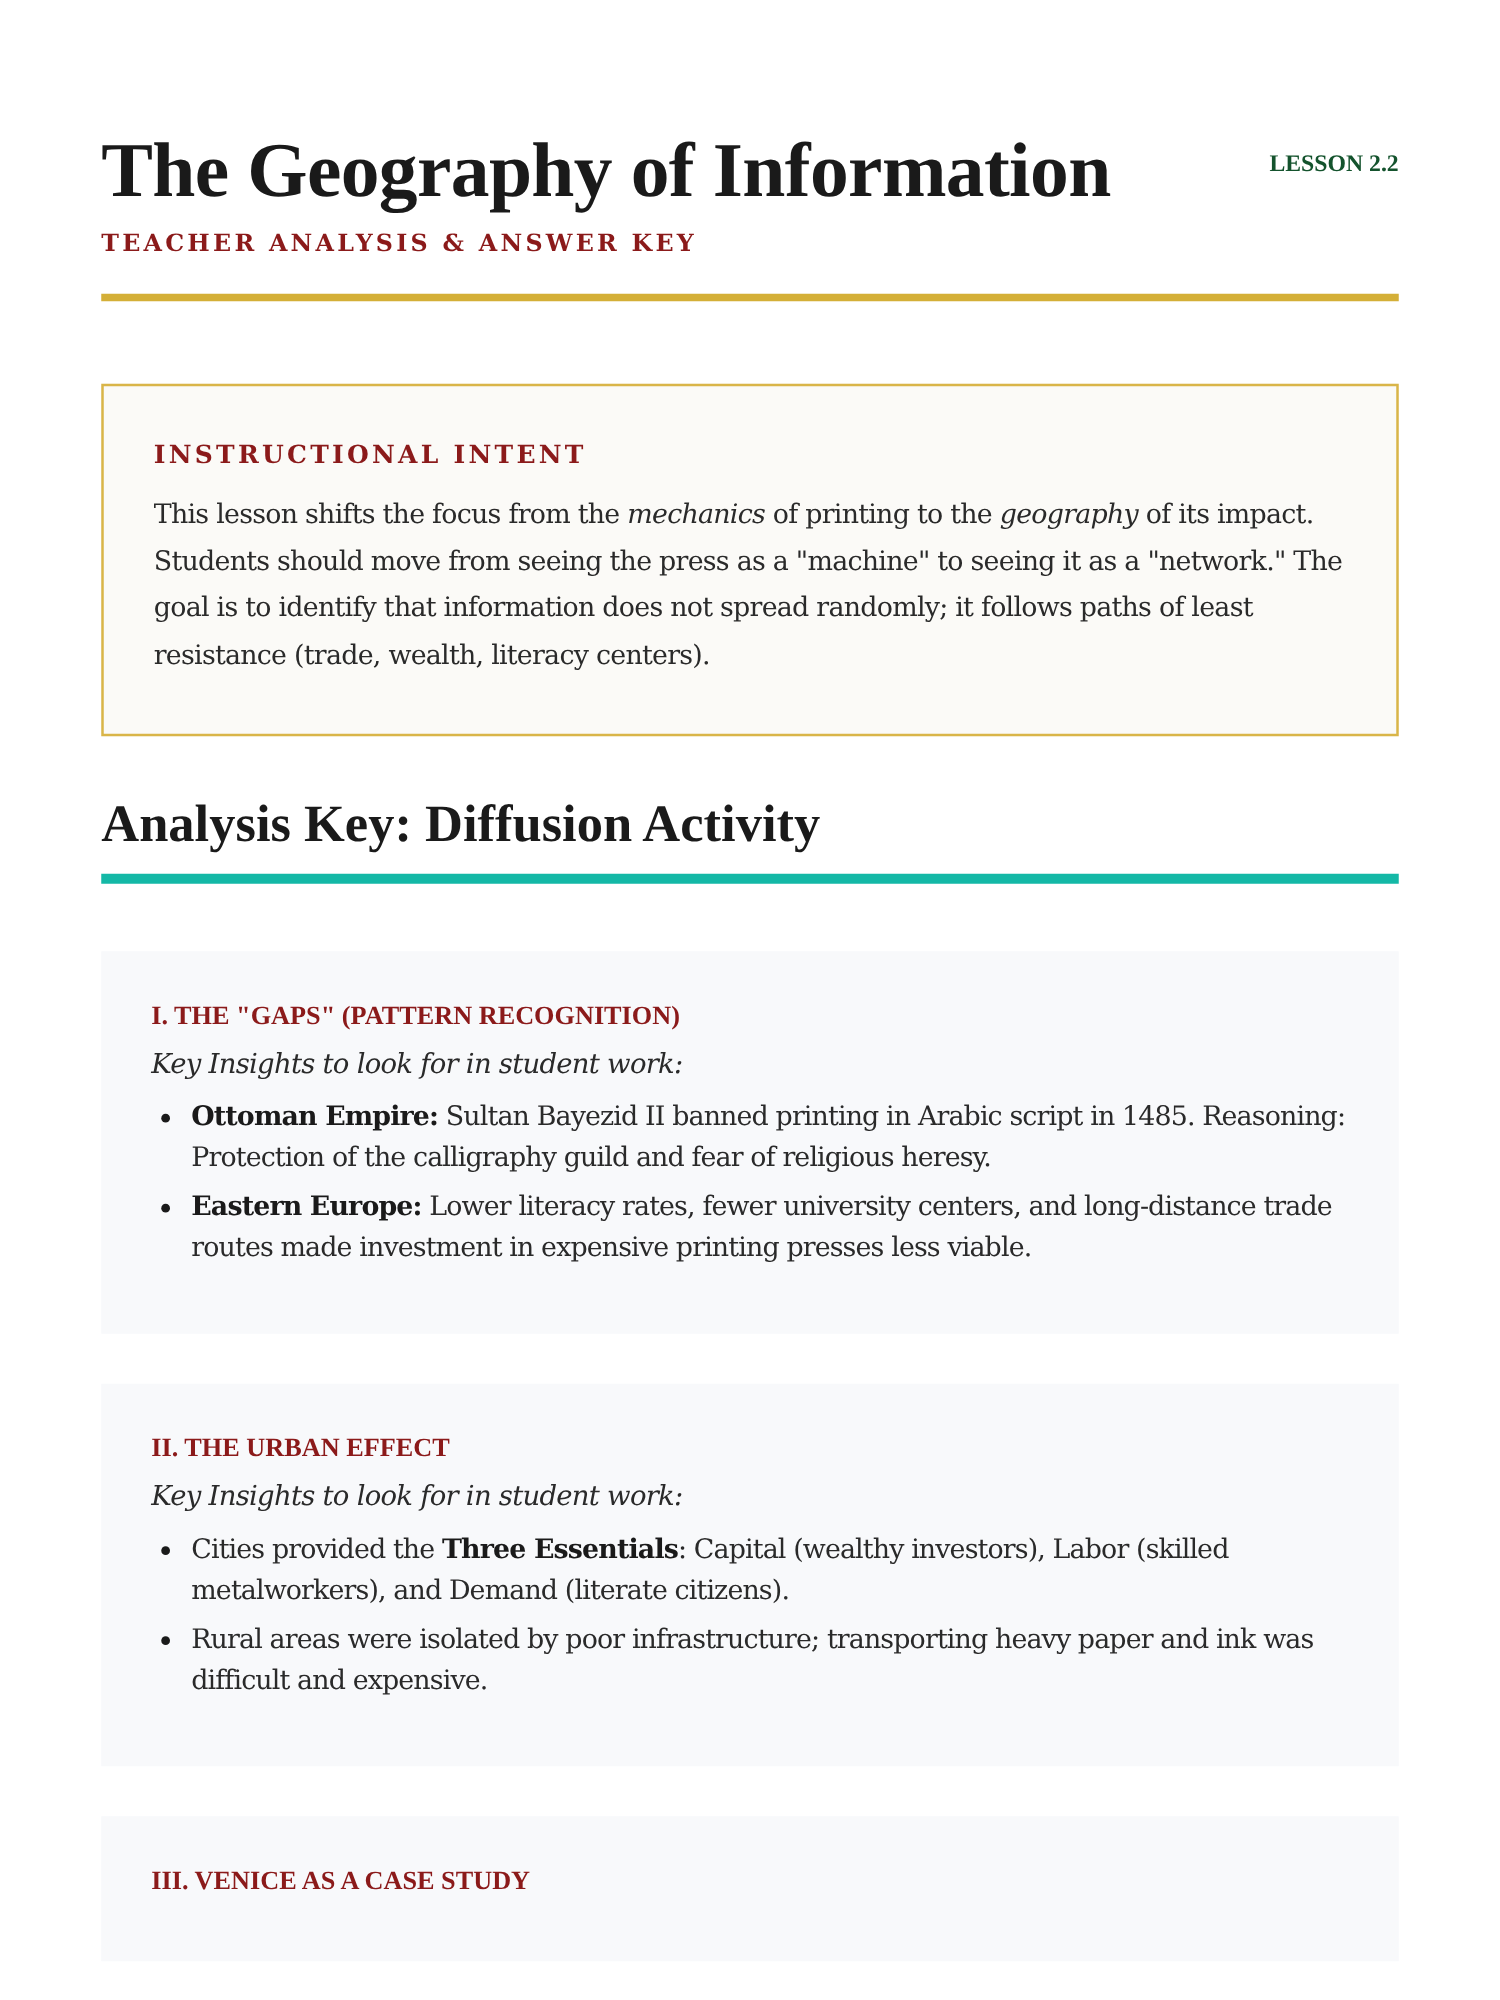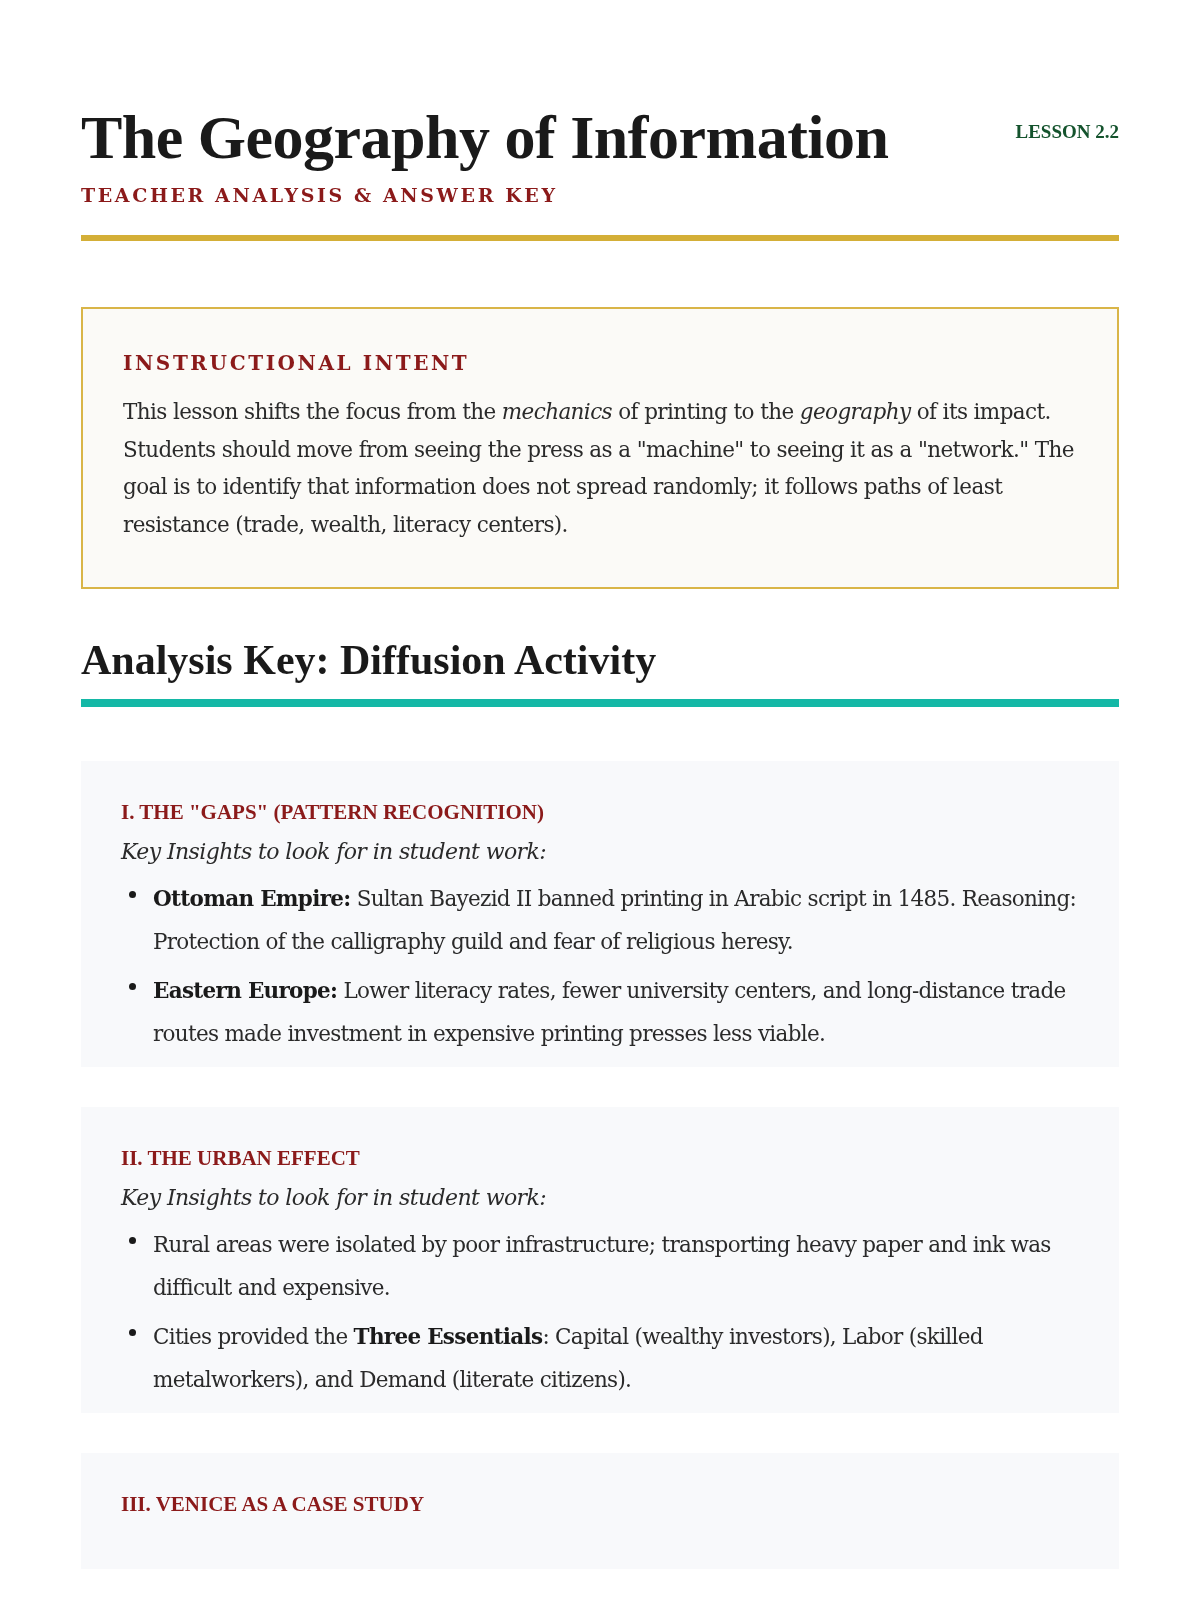--- a/index.html
+++ b/index.html
@@ -110,21 +110,21 @@
       margin-bottom: 10px;
     }
     .card ul {
       list-style: none;
       padding-left: 32px;
     }
     .card li {
       position: relative;
       font-family: "DejaVu Serif", serif;
       font-size: 21.5px;
-      line-height: 43px;
+      line-height: 33px;
       color: #2a2a2a;
       letter-spacing: -0.7px;
       margin-bottom: 6px;
     }
     .card li::before {
       content: "";
       position: absolute;
       left: -24px;
       top: 14px;
       width: 7px;
@@ -163,22 +163,22 @@
     <ul>
       <li><span></span><strong>Ottoman Empire:</strong><span> Sultan Bayezid II banned printing in Arabic script in 1485. Reasoning: Protection of the calligraphy guild and fear of religious heresy.</span></li>
       <li><span></span><strong>Eastern Europe:</strong><span> Lower literacy rates, fewer university centers, and long-distance trade routes made investment in expensive printing presses less viable.</span></li>
     </ul>
   </section>
 
   <section class="card card-2">
     <div class="card-heading">II. THE URBAN EFFECT</div>
     <div class="card-sub">Key Insights to look for in student work:</div>
     <ul>
+      <li><span>Cities provided the </span><strong>Three Essentials</strong><span>: Capital (wealthy investors), Labor (skilled metalworkers), and Demand (literate citizens).</span></li>
       <li><span>Rural areas were isolated by poor infrastructure; transporting heavy paper and ink was difficult and expensive.</span><strong></strong><span></span></li>
-      <li><span>Cities provided the </span><strong>Three Essentials</strong><span>: Capital (wealthy investors), Labor (skilled metalworkers), and Demand (literate citizens).</span></li>
     </ul>
   </section>
 
   <section class="card card-3">
     <div class="card-heading">III. VENICE AS A CASE STUDY</div>
   </section>
 
 </div>
 
 </body></html>

